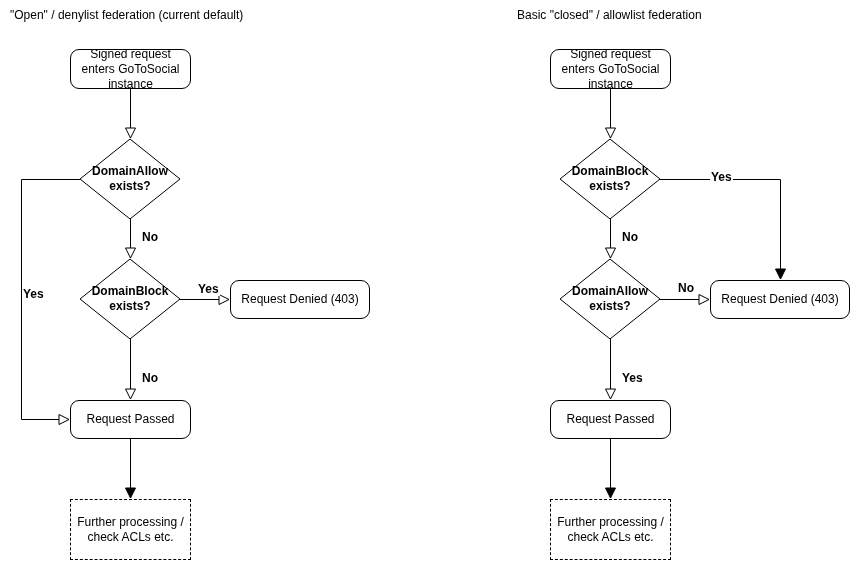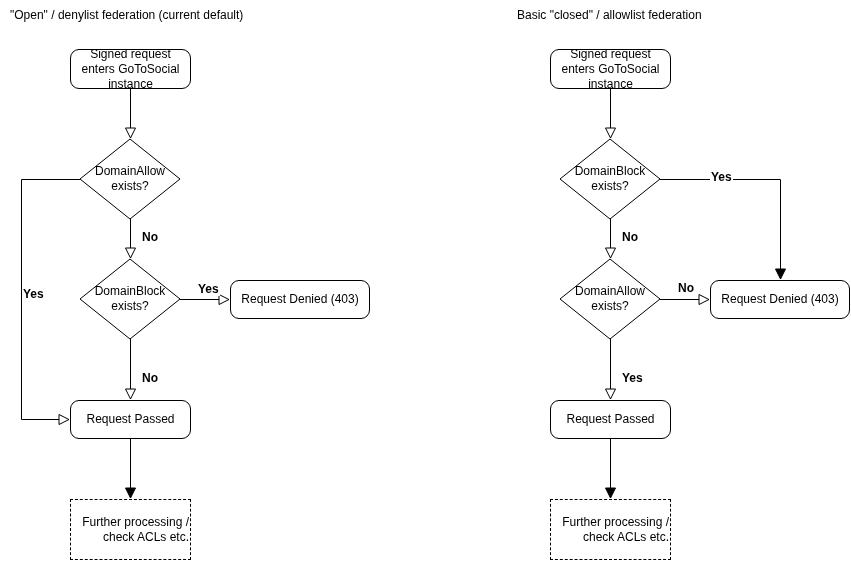--- a/index.html
+++ b/index.html
@@ -41,30 +41,30 @@
     line-height: 15px;
     z-index: 1;
     padding: 0 1px;
   }
   .rounded {
     border-radius: 9px;
   }
   .dashedbox {
     border-style: dashed;
     border-radius: 0;
-    text-align: right;
   }
   .diamond-label {
     position: absolute;
     display: flex;
     align-items: center;
     justify-content: center;
     text-align: center;
     line-height: 15px;
     z-index: 1;
+    font-weight: bold;
   }
   .edge-label {
     position: absolute;
     background: #ffffff;
     line-height: 13px;
     padding: 0 1px;
     white-space: nowrap;
     z-index: 2;
     font-weight: bold;
   }

